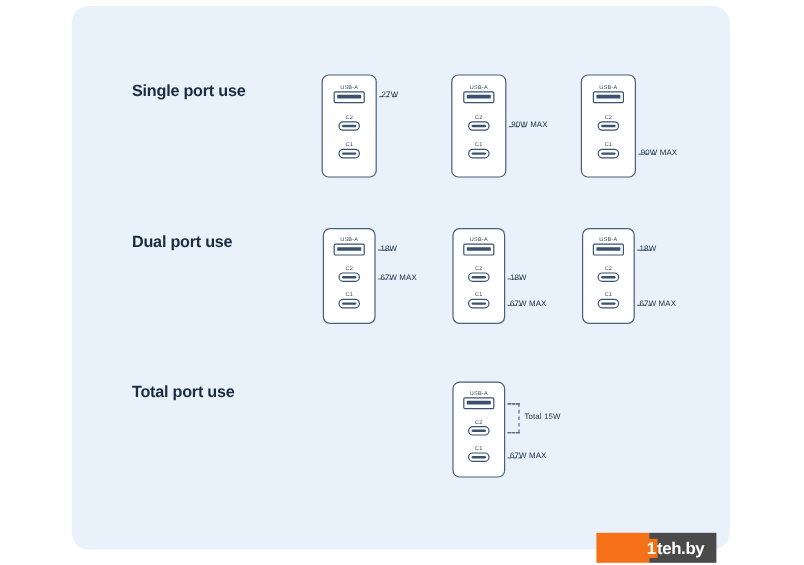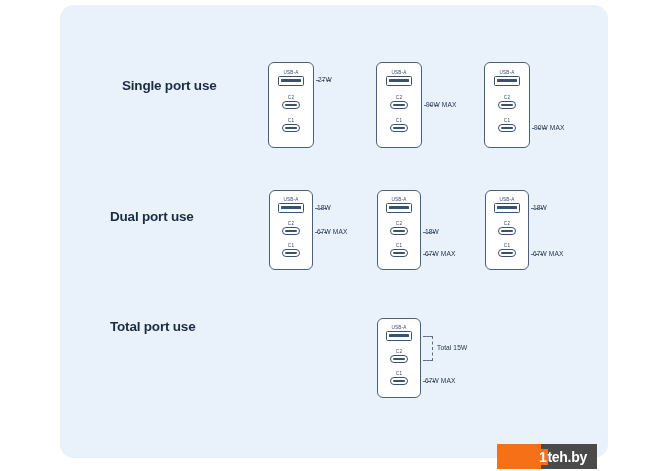--- a/index.html
+++ b/index.html
@@ -151,21 +151,21 @@
     margin-left:-2px;
   }
 </style>
 </head>
 <body>
 
 <div id="stage">
 
   <div class="panel"></div>
 
-  <div class="section-title" style="left:110px;top:78px;margin-left:12px;">Single port use</div>
+  <div class="section-title" style="left:110px;top:68px;">Single port use</div>
 
   <div class="charger" style="left:268px;top:62px;">
     <div class="port-label" style="top:7px;">USB-A</div>
     <div class="port-usba" style="top:13px;"></div>
     <div class="port-label" style="top:32px;">C2</div>
     <div class="port-usbc" style="top:38px;"></div>
     <div class="port-label" style="top:55px;">C1</div>
     <div class="port-usbc" style="top:61px;"></div>
   </div>
   <div class="leader" style="left:316px;top:80px;width:14px;"></div>
@@ -186,21 +186,21 @@
     <div class="port-label" style="top:7px;">USB-A</div>
     <div class="port-usba" style="top:13px;"></div>
     <div class="port-label" style="top:32px;">C2</div>
     <div class="port-usbc" style="top:38px;"></div>
     <div class="port-label" style="top:55px;">C1</div>
     <div class="port-usbc" style="top:61px;"></div>
   </div>
   <div class="leader" style="left:532px;top:128px;width:14px;"></div>
   <div class="watt" style="left:534px;top:124px;">90W MAX</div>
 
-  <div class="section-title" style="left:110px;top:209px;">Dual port use</div>
+  <div class="section-title" style="left:110px;top:194px;">Dual port use</div>
 
   <div class="charger small" style="left:269px;top:190px;">
     <div class="port-label" style="top:6px;">USB-A</div>
     <div class="port-usba" style="top:12px;"></div>
     <div class="port-label" style="top:30px;">C2</div>
     <div class="port-usbc" style="top:36px;"></div>
     <div class="port-label" style="top:52px;">C1</div>
     <div class="port-usbc" style="top:58px;"></div>
   </div>
   <div class="leader" style="left:315px;top:208px;width:12px;"></div>

